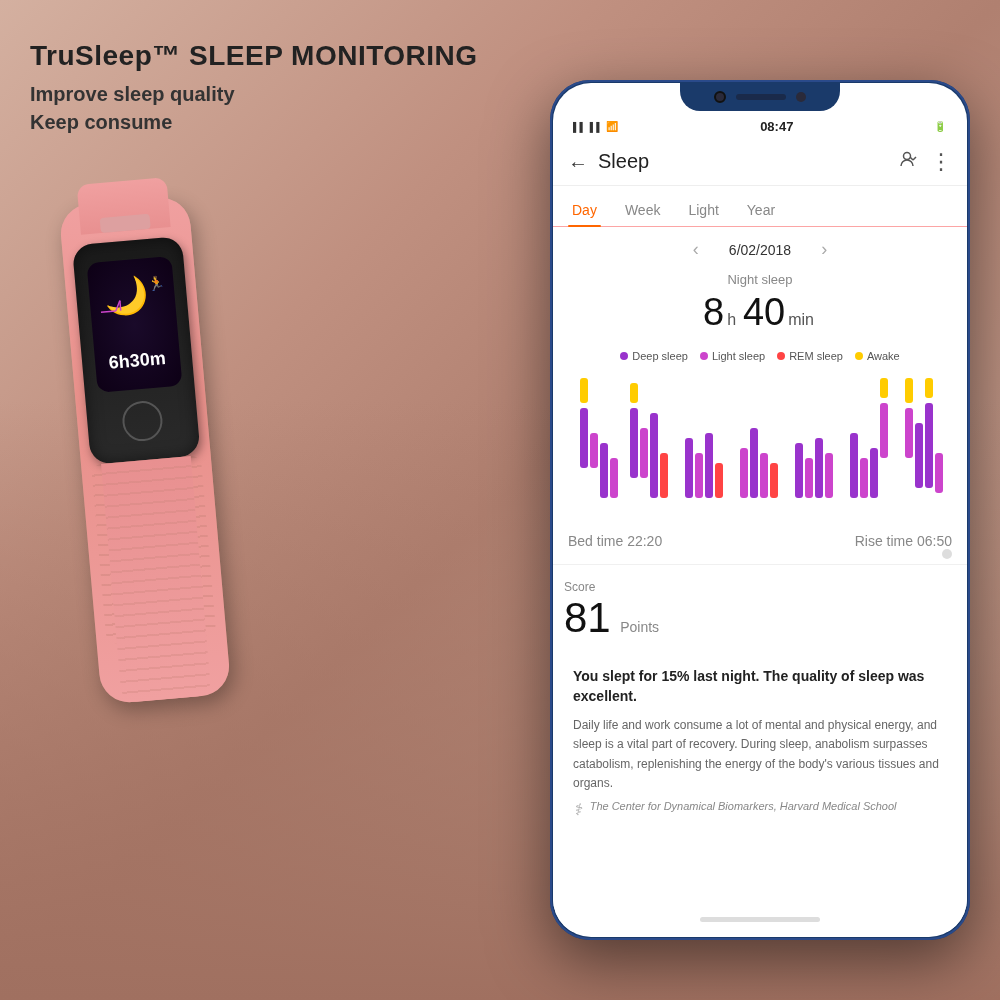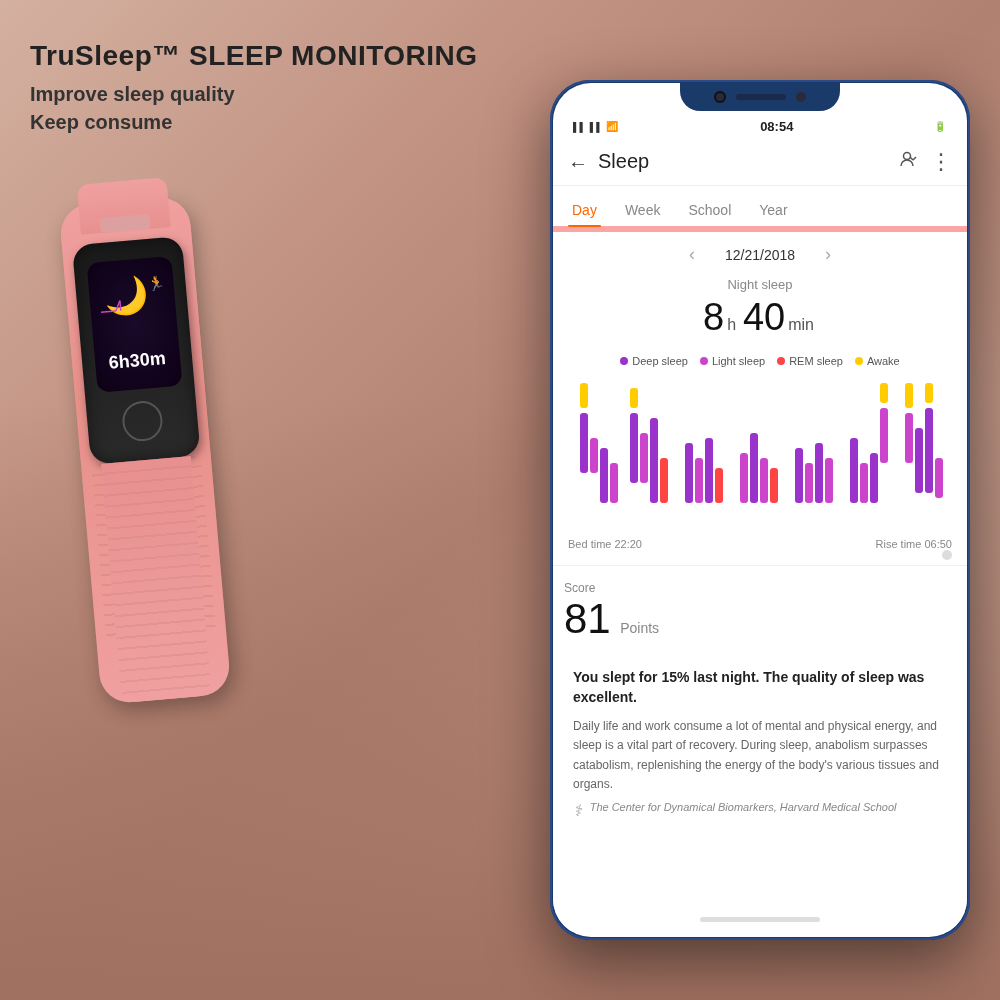--- a/index.html
+++ b/index.html
@@ -260,21 +260,21 @@
     .nav-icons {
       display: flex;
       gap: 12px;
       align-items: center;
     }
 
     
     .tabs {
       display: flex;
       padding: 8px 15px 0;
-      border-bottom: 6px solid #fca5a5;
+      border-bottom: 1px solid #fca5a5;
       gap: 20px;
     }
 
     .tab {
       padding: 8px 4px;
       font-size: 14px;
       color: #888;
       cursor: pointer;
       position: relative;
     }
@@ -383,21 +383,21 @@
     .chart-svg {
       width: 100%;
       height: 100%;
     }
 
     
     .time-markers {
       display: flex;
       justify-content: space-between;
       padding: 5px 15px;
-      font-size: 11px;
+      font-size: 14px;
       color: #888;
       position: relative;
     }
 
     .timeline-dot {
       width: 10px; height: 10px;
       background: #ddd;
       border-radius: 50%;
       margin-left: auto;
     }
@@ -523,21 +523,21 @@
         <div style="width:50px;height:6px;background:#1a2a4a;border-radius:3px;"></div>
         <div class="camera-dot2"></div>
       </div>
 
       <div class="status-bar">
         <div class="status-icons">
           <span style="font-size:9px;">▌▌</span>
           <span style="font-size:9px;">▌▌</span>
           <span style="font-size:10px;">📶</span>
         </div>
-        <div style="font-size:13px;font-weight:bold;color:#222;">08:54</div>
+        <div style="font-size:13px;font-weight:bold;color:#222;">08:47</div>
         <div class="status-icons">
           <span style="font-size:10px;">🔋</span>
         </div>
       </div>
 
       <div class="app-content">
 
         <div class="app-nav">
           <span class="back-arrow">←</span>
           <span class="nav-title">Sleep</span>
@@ -555,30 +555,30 @@
         </div>
 
         <div class="tabs">
           <div class="tab active">
             <span>Day</span>
           </div>
           <div class="tab">
             <span>Week</span>
           </div>
           <div class="tab">
-            <span>School</span>
+            <span>Light</span>
           </div>
           <div class="tab">
             <span>Year</span>
           </div>
         </div>
 
         <div class="date-nav">
           <span class="date-arrow">‹</span>
-          <span class="date-text">12/21/2018</span>
+          <span class="date-text">6/02/2018</span>
           <span class="date-arrow">›</span>
         </div>
 
         <div class="sleep-section">
           <div class="sleep-label">Night sleep</div>
           <div class="sleep-time">
             <span class="hours">8</span><span class="unit">h</span>
             <span class="mins">40</span><span class="unit">min</span>
           </div>
         </div>

